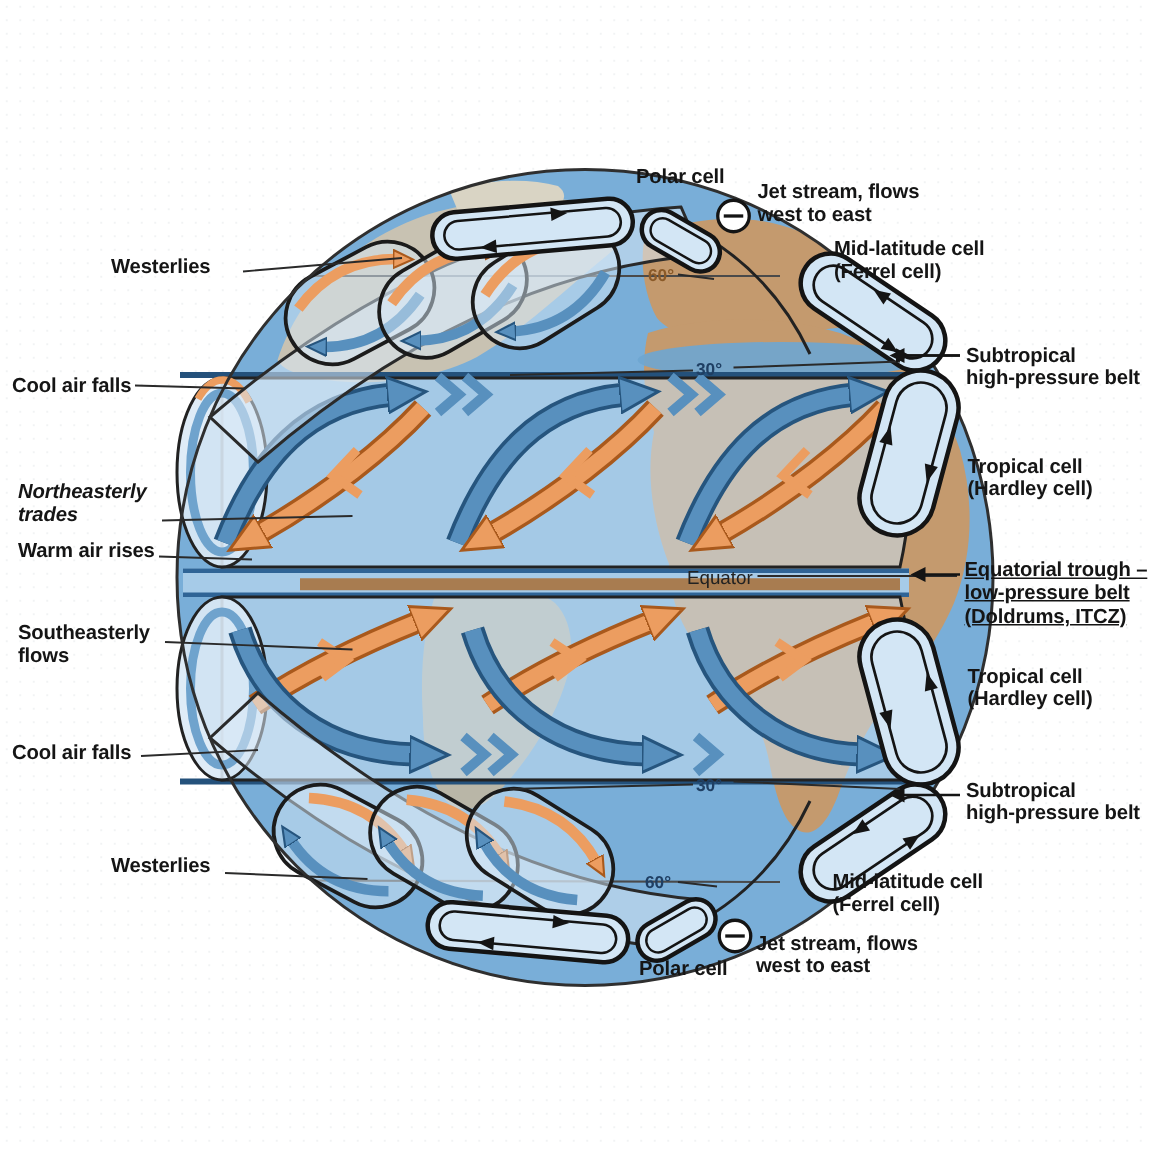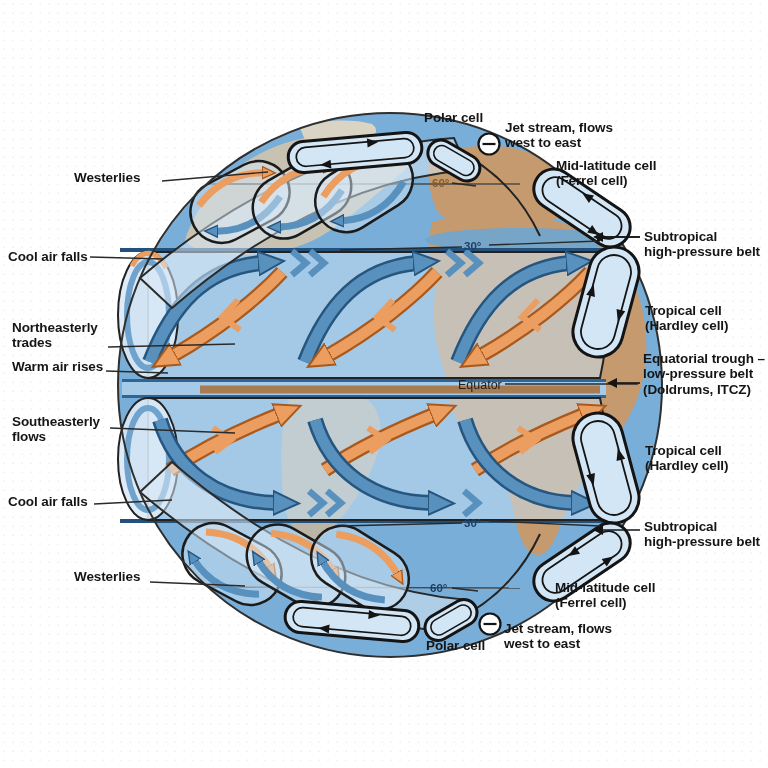--- a/index.html
+++ b/index.html
@@ -255,38 +255,38 @@
 
   <text class="lat-txt" x="432" y="187" fill="#8a5a28">60°</text>
   <text class="lat-txt" x="464" y="250" fill="#1f3f63">30°</text>
   <text class="eq-txt" x="458" y="389" fill="#222222">Equator</text>
   <text class="lat-txt" x="464" y="527" fill="#1f3f63">30°</text>
   <text class="lat-txt" x="430" y="592" fill="#1f3f63">60°</text>
 </svg>
 
 <div class="lbl" style="left:74px;top:170px;">Westerlies</div>
 <div class="lbl" style="left:8px;top:249px;">Cool air falls</div>
-<div class="lbl" style="left:12px;top:320px;">Northeasterly
+<div class="lbl" style="left:12px;top:320px;font-style:italic;">Northeasterly
 trades</div>
 <div class="lbl" style="left:12px;top:359px;">Warm air rises</div>
 <div class="lbl" style="left:12px;top:414px;">Southeasterly
 flows</div>
 <div class="lbl" style="left:8px;top:494px;">Cool air falls</div>
 <div class="lbl" style="left:74px;top:569px;">Westerlies</div>
 
 <div class="lbl" style="left:424px;top:110px;">Polar cell</div>
 <div class="lbl" style="left:505px;top:120px;">Jet stream, flows
 west to east</div>
 <div class="lbl" style="left:556px;top:158px;">Mid-latitude cell
 (Ferrel cell)</div>
 <div class="lbl" style="left:644px;top:229px;">Subtropical
 high-pressure belt</div>
 <div class="lbl" style="left:645px;top:303px;">Tropical cell
 (Hardley cell)</div>
-<div class="lbl" style="left:643px;top:351px;">Equatorial trough –
+<div class="lbl" style="left:643px;top:372px;text-decoration:underline;">Equatorial trough –
 low-pressure belt
 (Doldrums, ITCZ)</div>
 <div class="lbl" style="left:645px;top:443px;">Tropical cell
 (Hardley cell)</div>
 <div class="lbl" style="left:644px;top:519px;">Subtropical
 high-pressure belt</div>
 <div class="lbl" style="left:555px;top:580px;">Mid-latitude cell
 (Ferrel cell)</div>
 <div class="lbl" style="left:504px;top:621px;">Jet stream, flows
 west to east</div>

